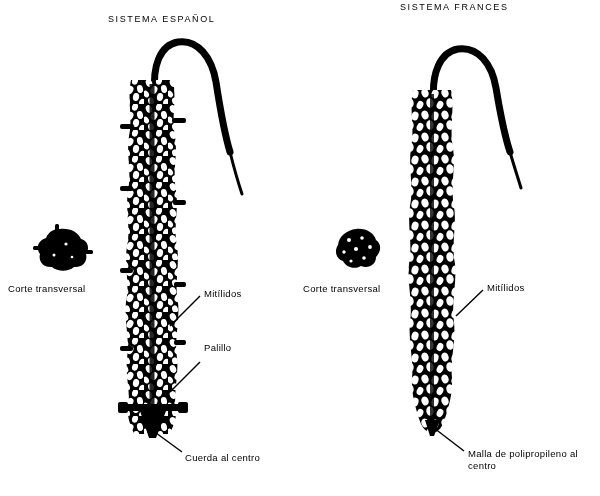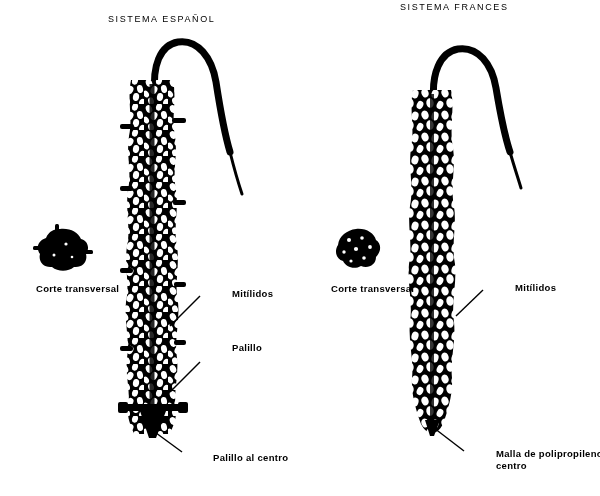--- a/index.html
+++ b/index.html
@@ -30,27 +30,26 @@
     font-weight: normal;
     font-size: 9px;
     letter-spacing: 1.6px;
     color: #000000;
     white-space: nowrap;
     text-align: left;
   }
   .label {
     position: absolute;
     font-family: "Liberation Sans", sans-serif;
-    font-weight: bold;
+    font-weight: normal;
     font-size: 9.5px;
     letter-spacing: 0.3px;
     color: #000000;
     white-space: nowrap;
     line-height: 12px;
-    margin-left: 28px;
   }
   .label.two-line { white-space: normal; width: 140px; }
 </style>
 </head>
 <body>
 
 <svg id="figure" viewBox="0 0 600 496">
   <defs>
 
     <pattern id="musselDense" x="0" y="0" width="24" height="26" patternUnits="userSpaceOnUse">
@@ -203,19 +202,19 @@
 <div class="sys-title" style="left:108px; top:14px; width:140px;">SISTEMA  ESPAÑOL</div>
 
 <div class="sys-title" style="left:400px; top:2px; width:140px;">SISTEMA  FRANCES</div>
 
 <div class="label" style="left:8px; top:283px;">Corte transversal</div>
 
 <div class="label" style="left:204px; top:288px;">Mitílidos</div>
 
 <div class="label" style="left:204px; top:342px;">Palillo</div>
 
-<div class="label" style="left:185px; top:452px;">Palillo al centro</div>
+<div class="label" style="left:185px; top:452px;">Cuerda al centro</div>
 
 <div class="label" style="left:303px; top:283px;">Corte transversal</div>
 
 <div class="label" style="left:487px; top:282px;">Mitílidos</div>
 
 <div class="label two-line" style="left:468px; top:448px;">Malla de polipropileno al centro</div>
 
 </body></html>

